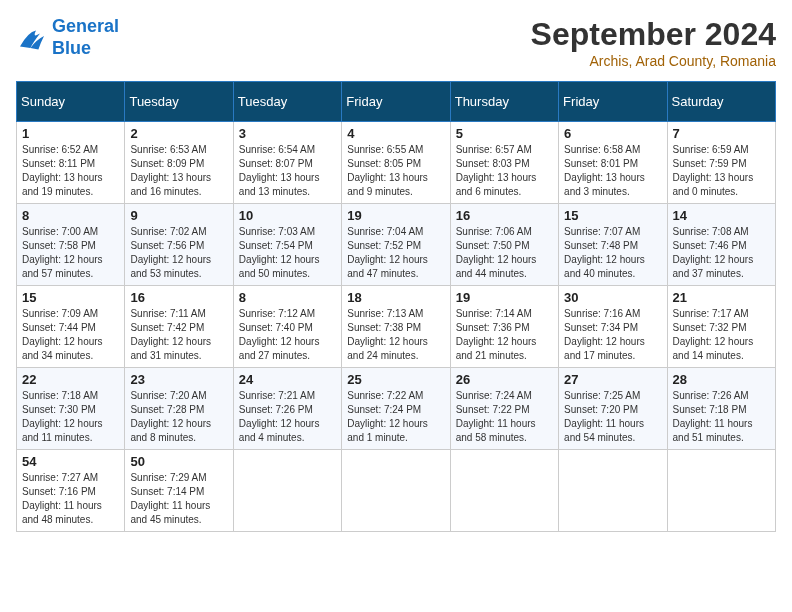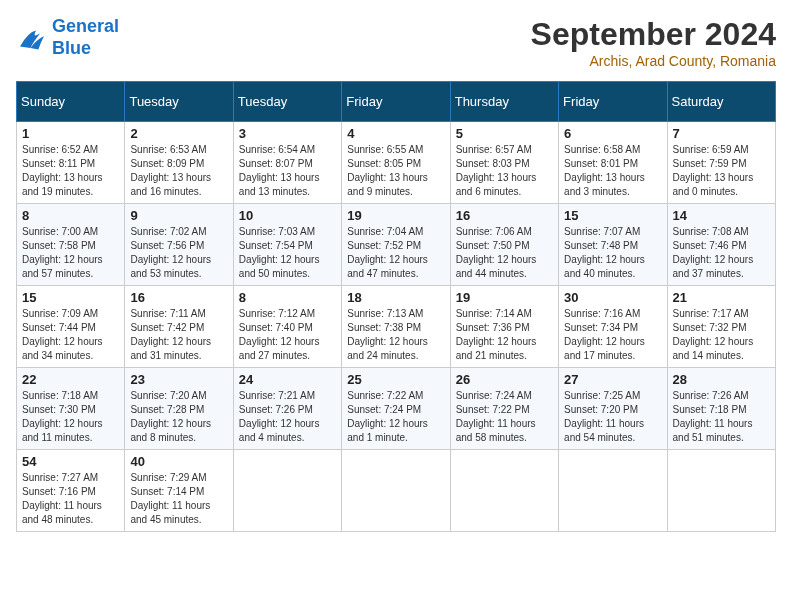--- a/index.html
+++ b/index.html
@@ -232,21 +232,21 @@
           <span class="day-num">28</span>
           <div class="day-info">Sunrise: 7:26 AM<br>Sunset: 7:18 PM<br>Daylight: 11 hours and 51 minutes.</div>
         </td>
       </tr>
       <tr>
         <td>
           <span class="day-num">54</span>
           <div class="day-info">Sunrise: 7:27 AM<br>Sunset: 7:16 PM<br>Daylight: 11 hours and 48 minutes.</div>
         </td>
         <td>
-          <span class="day-num">40</span>
+          <span class="day-num">50</span>
           <div class="day-info">Sunrise: 7:29 AM<br>Sunset: 7:14 PM<br>Daylight: 11 hours and 45 minutes.</div>
         </td>
         <td class="empty-cell"></td>
         <td class="empty-cell"></td>
         <td class="empty-cell"></td>
         <td class="empty-cell"></td>
         <td class="empty-cell"></td>
       </tr>
     </tbody>
 </table>

